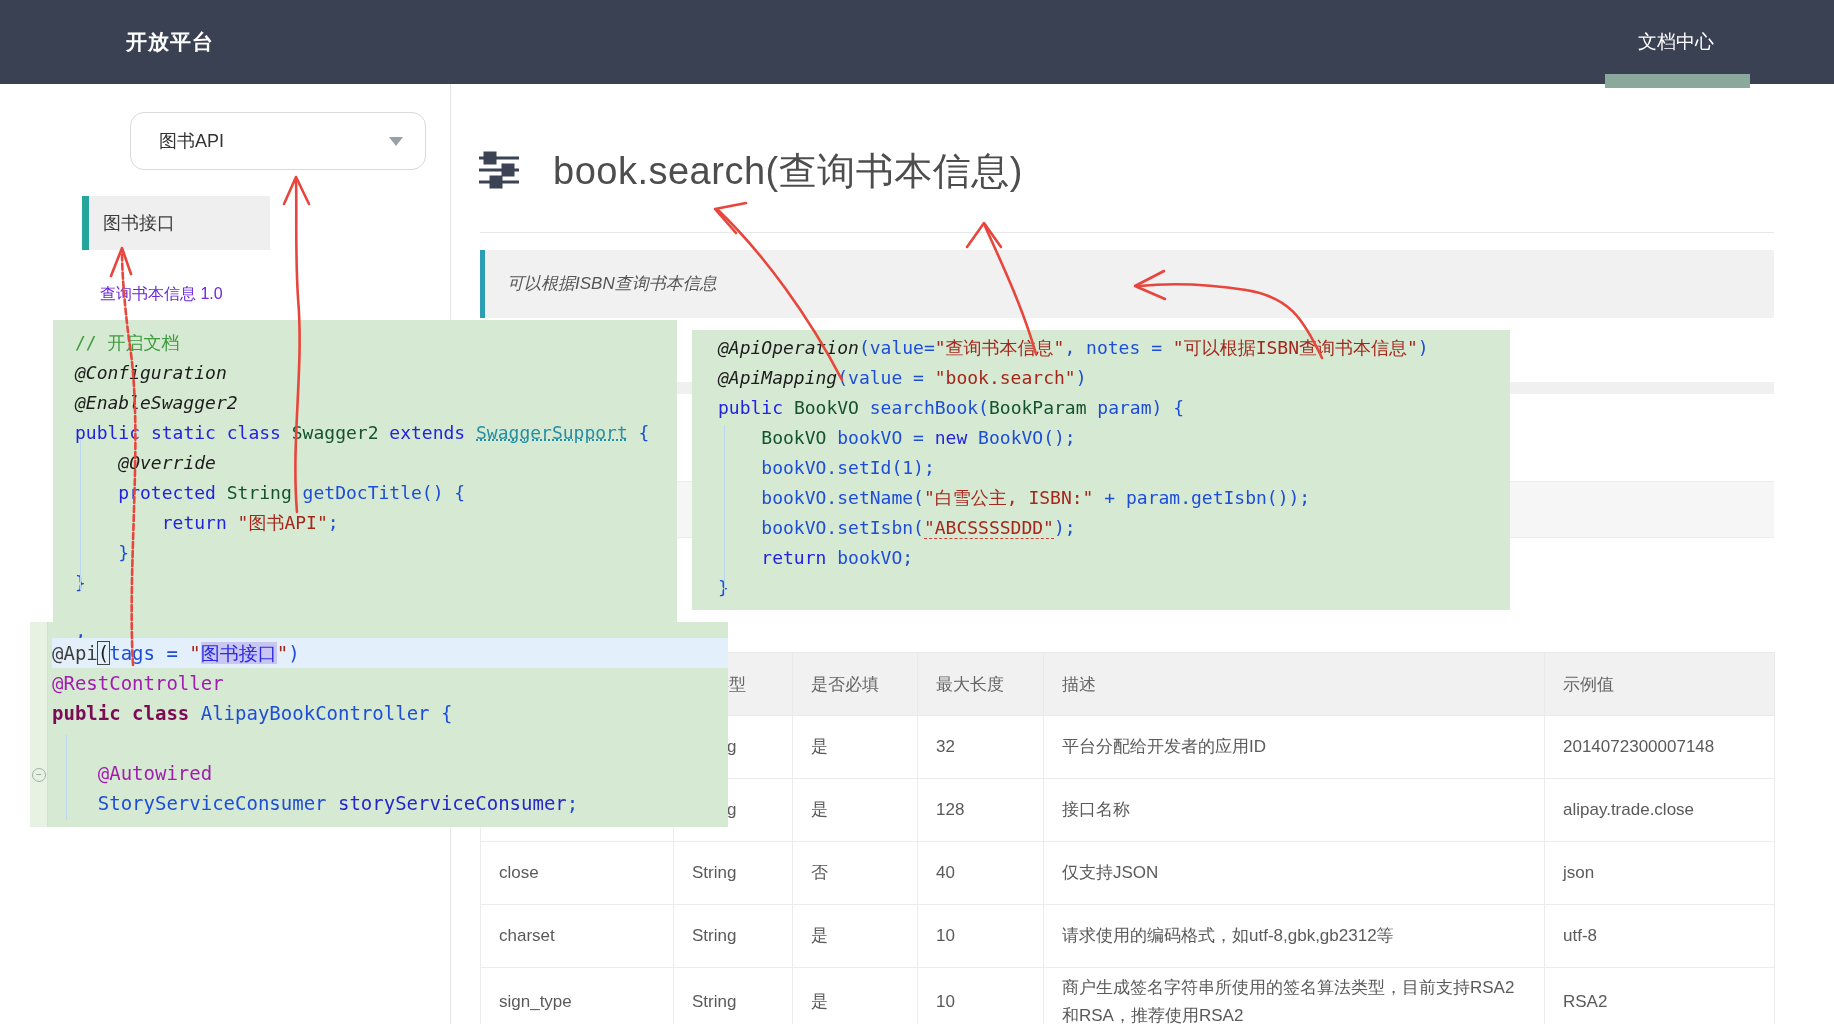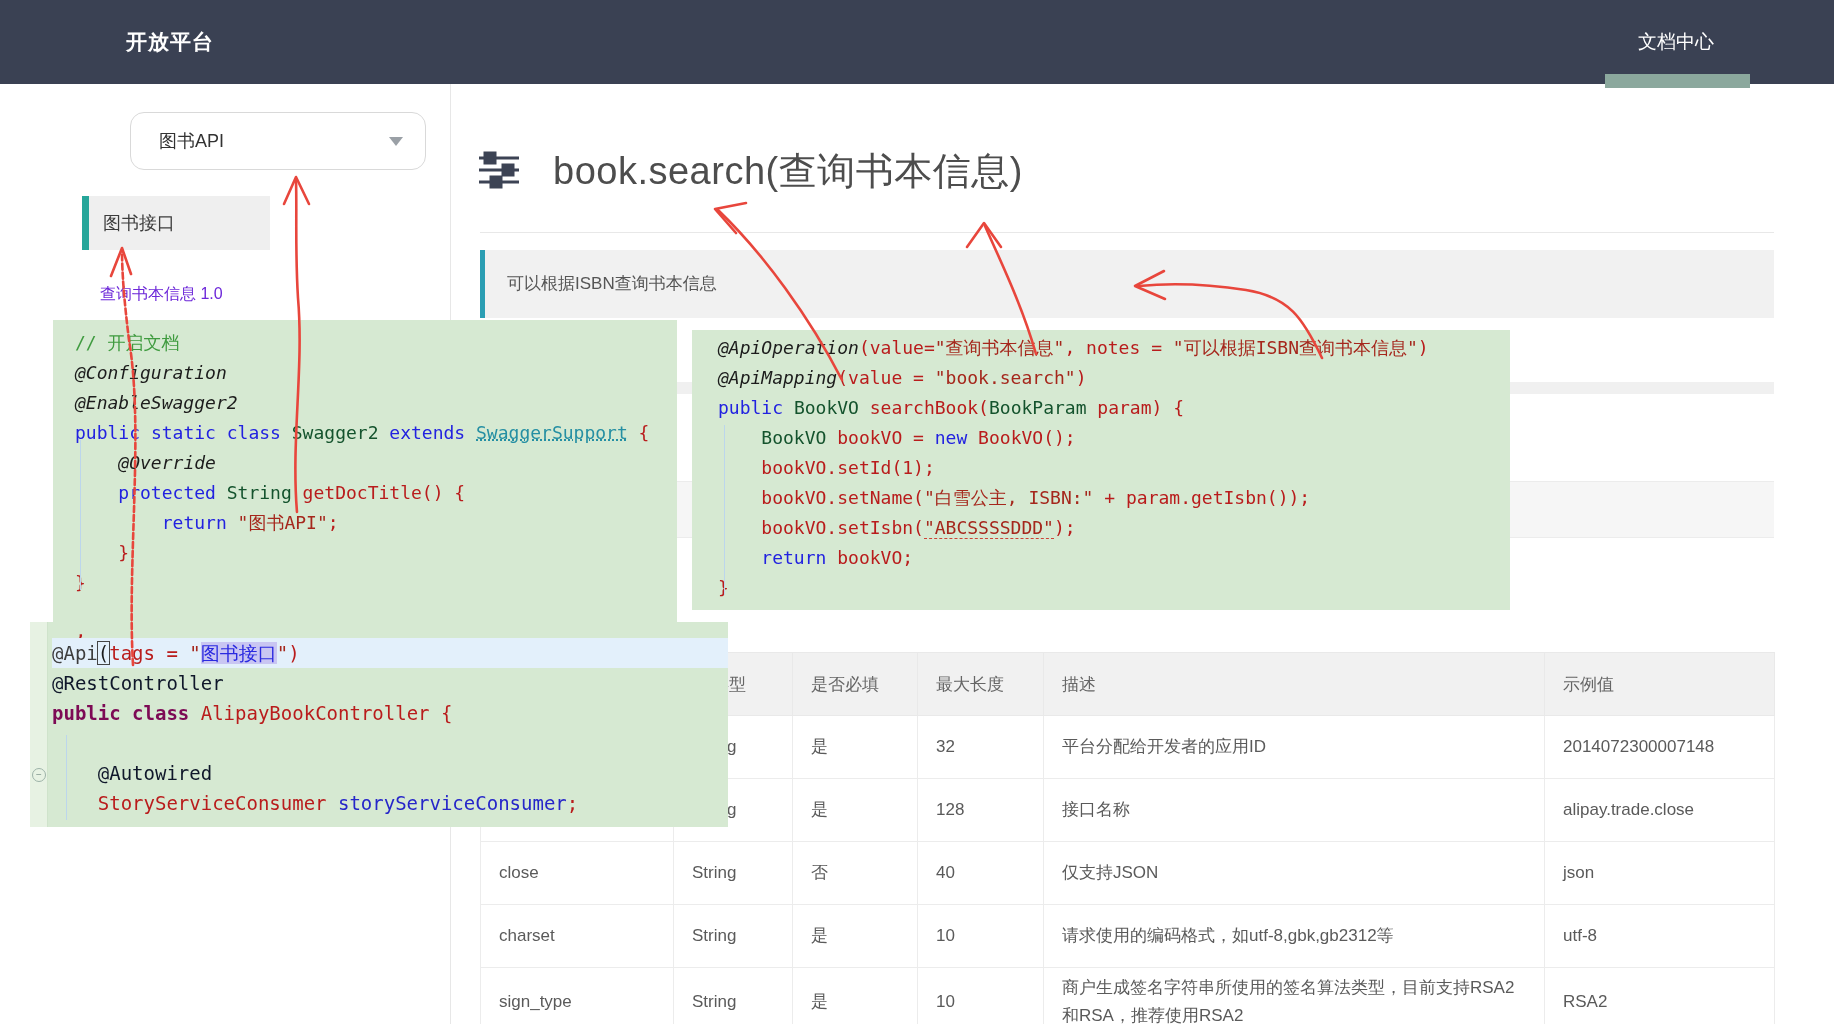--- a/index.html
+++ b/index.html
@@ -20,21 +20,21 @@
   .side-item{position:absolute;left:82px;top:196px;width:188px;height:54px;background:#efefef;cursor:pointer;}
   .side-item .bar{position:absolute;left:0;top:0;width:7px;height:54px;background:#26a69a;}
   .side-item .lbl{position:absolute;left:21px;top:0;height:54px;line-height:54px;font-size:18px;color:#3c3c3c;}
   .side-link{position:absolute;left:100px;top:264px;font-size:16px;color:#6d28d9;cursor:pointer;margin-top:20px;}
 
   
   .page-title{position:absolute;left:553px;top:146px;font-size:38px;font-weight:300;color:#4d4d4d;letter-spacing:0.5px;}
   .title-icon{position:absolute;left:478px;top:150px;width:42px;height:40px;}
   .title-divider{position:absolute;left:480px;top:232px;width:1294px;height:1px;background:#e8e8e8;}
   .banner{position:absolute;left:480px;top:250px;width:1294px;height:68px;background:#f1f1f1;border-left:5px solid #2b9eb3;box-sizing:border-box;}
-  .banner .txt{position:absolute;left:22px;top:0;height:68px;line-height:68px;font-size:17px;color:#555;}
+  .banner .txt{position:absolute;left:22px;top:0;height:68px;line-height:68px;font-size:17px;color:#555;font-style:italic;}
 
   
   .ghost-line{position:absolute;left:672px;top:382px;width:1102px;height:12px;background:#f0f0f0;}
   .ghost-band{position:absolute;left:672px;top:481px;width:1102px;height:55px;background:#f6f6f6;border-top:1px solid #ececec;border-bottom:1px solid #ececec;}
 
   .section-heading{position:absolute;left:505px;top:598px;font-size:22px;color:#3a3a3a;}
 
   
   table.params{position:absolute;left:480px;top:652px;width:1294px;border-collapse:collapse;table-layout:fixed;font-size:17px;color:#5a5a5a;background:#fff;}
   table.params col.c0{width:193px}table.params col.c1{width:119px}table.params col.c2{width:125px}
@@ -49,22 +49,22 @@
   .code{position:absolute;background:#d6e9d2;font-family:"DejaVu Sans Mono","Liberation Mono",monospace;font-size:18px;line-height:30px;white-space:pre;overflow:hidden;z-index:10;}
   .code .cl{height:30px;position:relative;}
   .code .cl.hl{background:#e3f0fb;}
   .tk-cmt{color:#3f9b3f;}
   .tk-ann{color:#1c1c1c;font-style:italic;}
   .tk-kw{color:#2222e0;}
   .tk-ty{color:#14532d;}
   .tk-tyu{color:#258fa3;text-decoration:underline dotted;}
   .tk-str{color:#a5271c;}
   .tk-stru{color:#a5271c;border-bottom:1px dashed #cc4437;}
-  .tk-pl{color:#b91c1c;}
-  .tk-gray{color:#0f172a;}
+  .tk-pl{color:#1d4ed8;}
+  .tk-gray{color:#a21caf;}
   .tk-gray2{color:#3d3d3d;}
   .tk-kwp{color:#7d0a55;font-weight:bold;}
   .tk-fld{color:#2626c9;}
   .tk-sel{color:#2a2ae0;background:#c9c6f2;}
   .tk-pbox{color:#1a1a1a;box-shadow:0 0 0 1px #444;}
   #code-a{left:53px;top:320px;width:624px;height:342px;padding:8px 0 0 22px;box-sizing:border-box;}
   #code-b{left:692px;top:330px;width:818px;height:280px;padding:3px 0 0 26px;box-sizing:border-box;}
   #code-c{left:30px;top:622px;width:698px;height:205px;padding:0 0 0 22px;box-sizing:border-box;font-size:19px;}
   #code-c .cl:first-child{height:16px;line-height:16px;overflow:hidden;}
   .gutter{position:absolute;left:30px;top:622px;width:17px;height:205px;background:#e7f2e3;border-right:1px solid #cfe3cb;z-index:11;}

